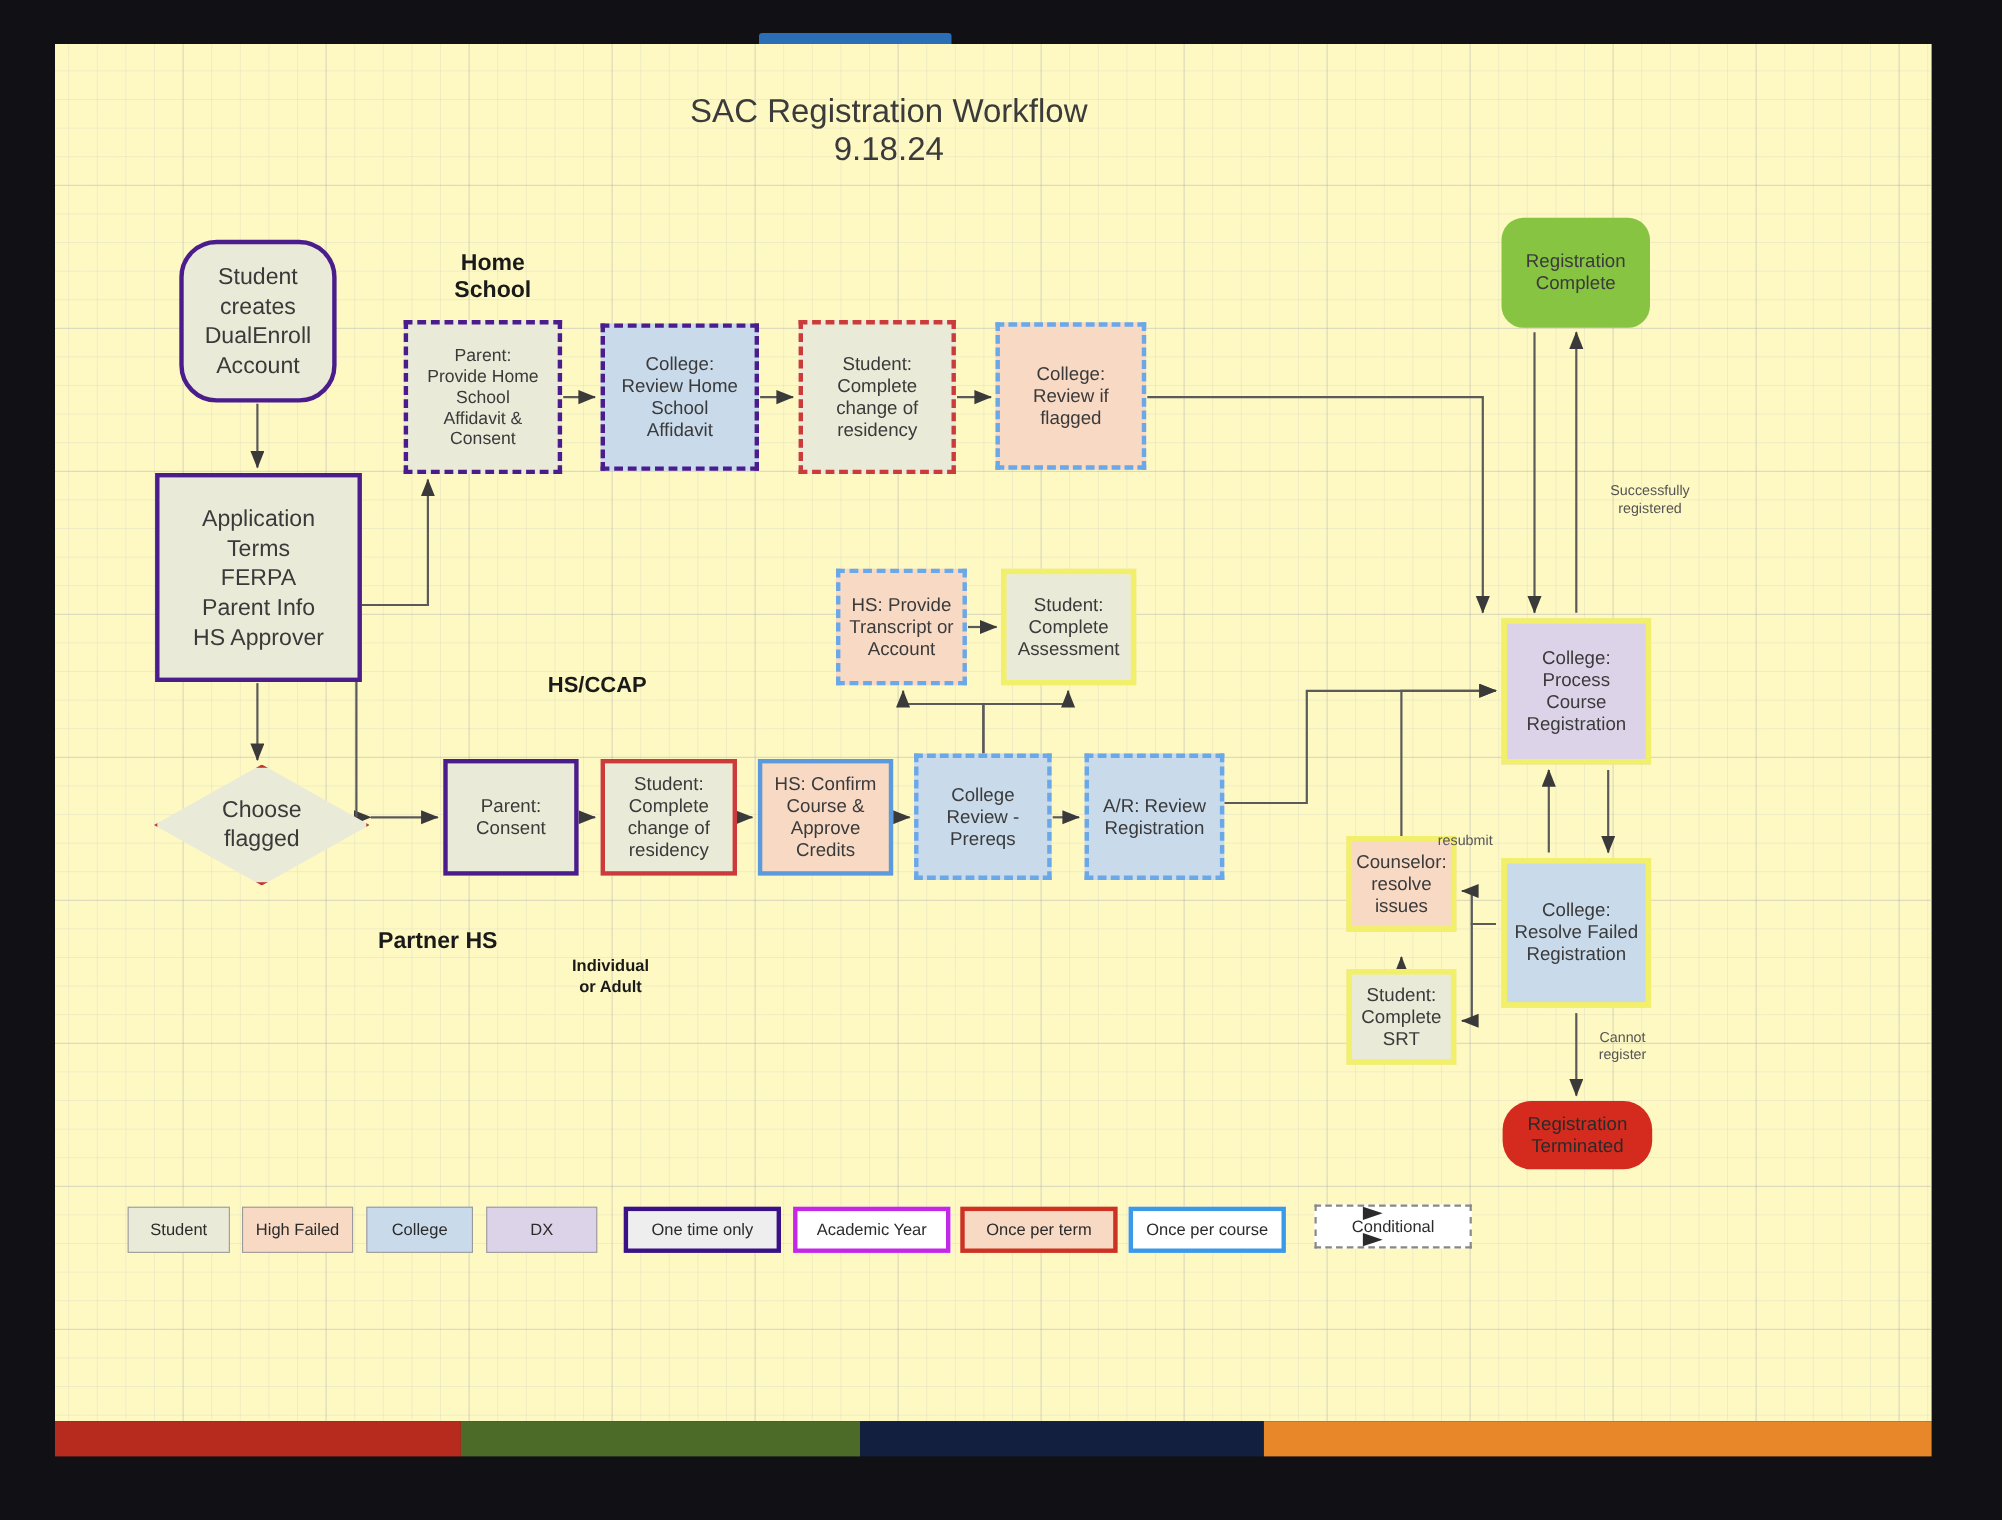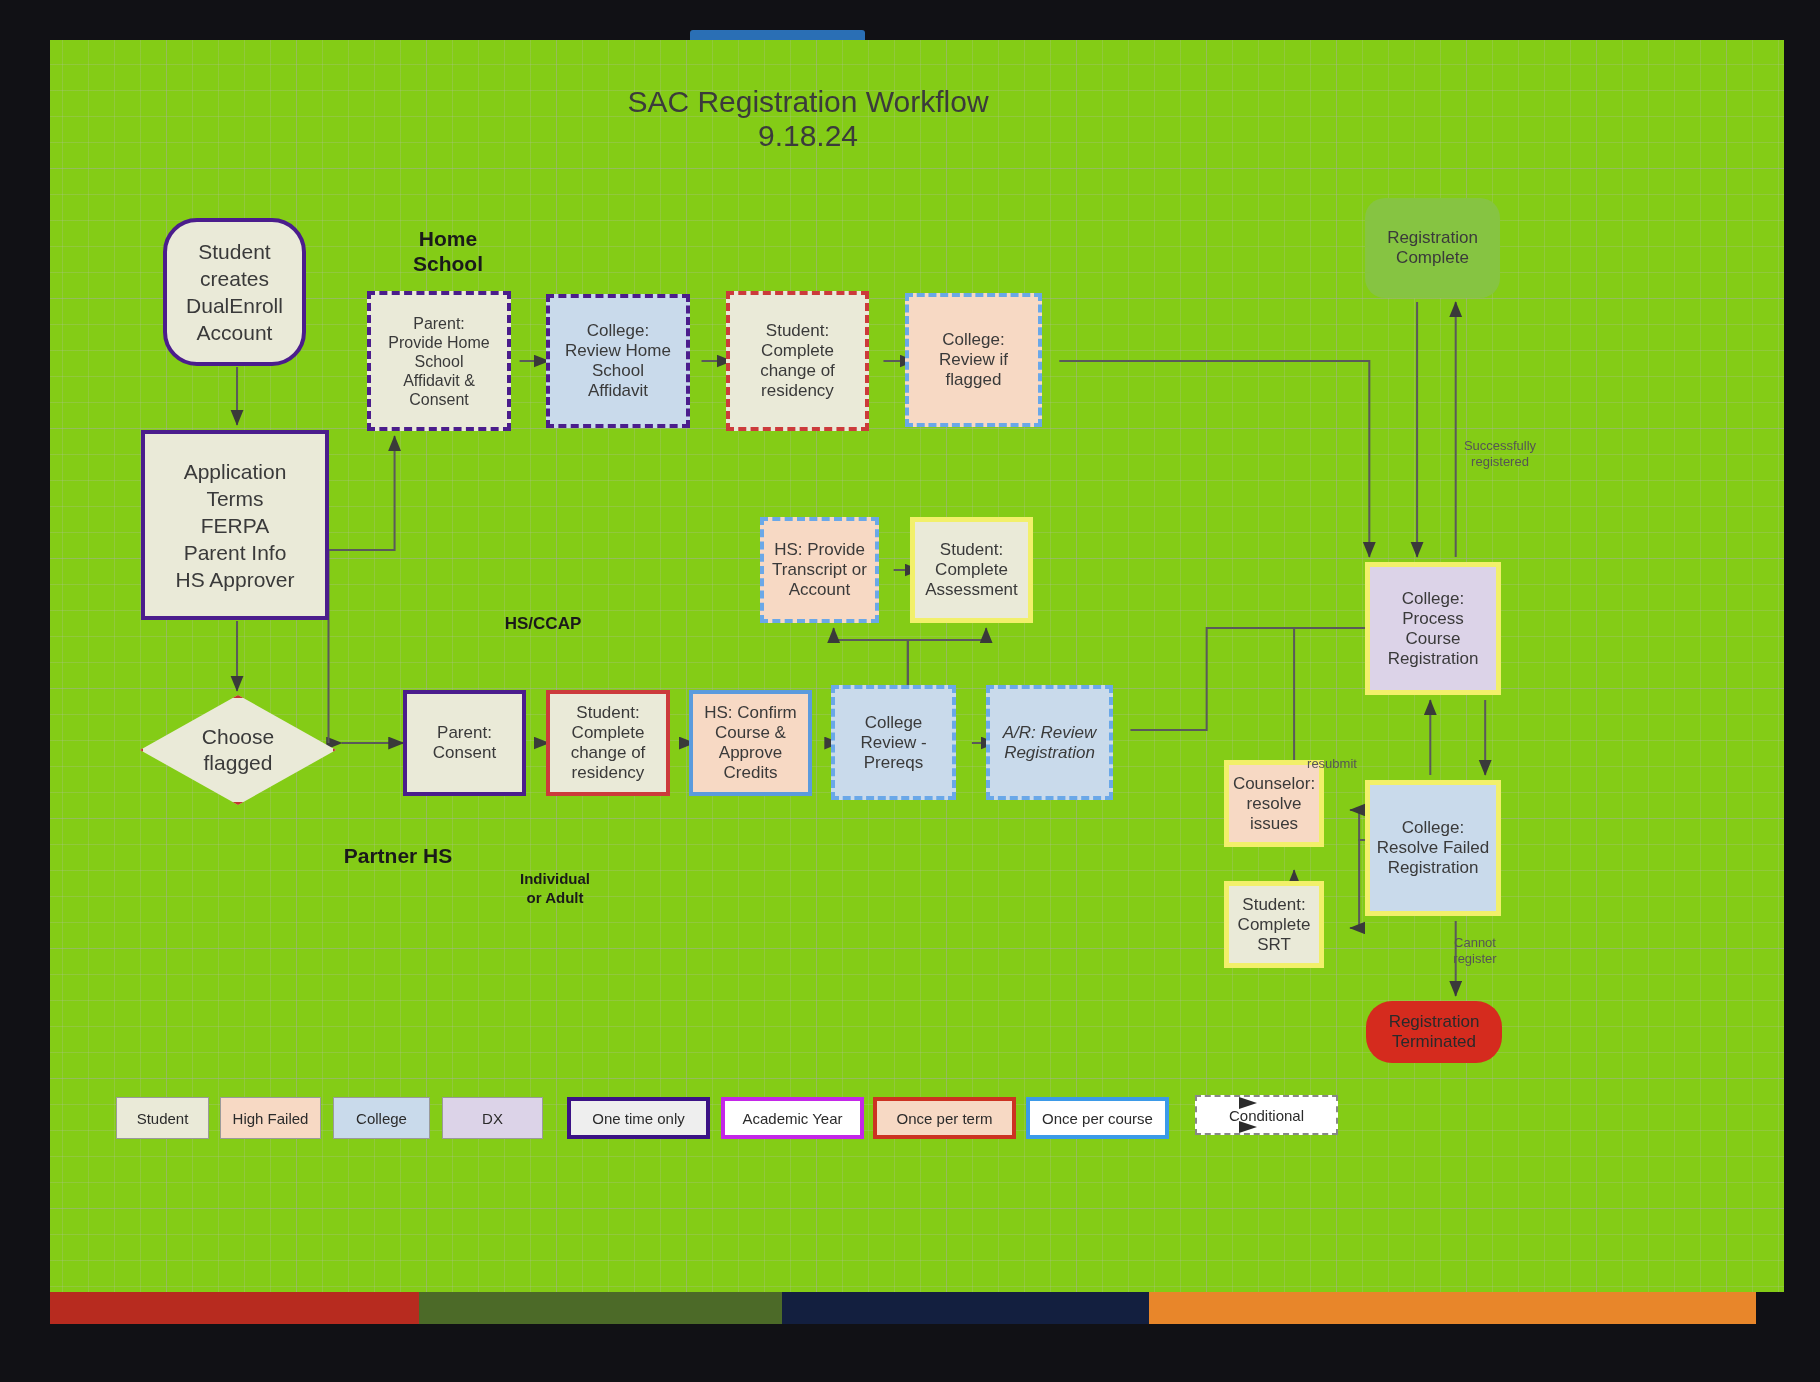--- a/index.html
+++ b/index.html
@@ -2,21 +2,21 @@
 <html><head>
 <meta charset="utf-8">
 <style>
   html,body{margin:0;padding:0;background:#111115;}
   body{width:1820px;height:1382px;font-family:"Liberation Sans",sans-serif;overflow:hidden;}
   #root{position:relative;width:1820px;height:1382px;background:#111115;}
 
   
   #canvas{
     position:absolute;left:50px;top:40px;width:1706px;height:1252px;
-    background:#84cc16;overflow:hidden;padding-left:28px;
+    background:#fef9c3;overflow:hidden;
   }
   #grid{
     position:absolute;inset:0;
     background-image:
       linear-gradient(to right, rgba(160,160,165,.30) 1px, transparent 1px),
       linear-gradient(to bottom, rgba(160,160,165,.30) 1px, transparent 1px),
       linear-gradient(to right, rgba(190,190,195,.22) 1px, transparent 1px),
       linear-gradient(to bottom, rgba(190,190,195,.22) 1px, transparent 1px);
     background-size:130px 130px,130px 130px,26px 26px,26px 26px;
     background-position:-14px -2px,-14px -2px,-14px -2px,-14px -2px;
@@ -174,21 +174,21 @@
 Complete
 change of
 residency</div>
         <div class="node sm" style="left: 639px; top: 650px; width: 123px; height: 106px; background: rgb(247, 217, 196); border-radius: 0px; border: 4px solid rgb(91, 155, 221);">HS: Confirm
 Course &amp;
 Approve
 Credits</div>
         <div class="node sm" style="left: 781px; top: 645px; width: 125px; height: 115px; background: rgb(201, 218, 235); border-radius: 0px; border: 4px dashed rgb(106, 168, 232);">College
 Review -
 Prereqs</div>
-        <div class="node sm" style="left: 936px; top: 645px; width: 127px; height: 115px; background: rgb(201, 218, 235); border-radius: 0px; border: 4px dashed rgb(106, 168, 232); font-style: italic;">A/R: Review
+        <div class="node sm" style="left: 936px; top: 645px; width: 127px; height: 115px; background: rgb(201, 218, 235); border-radius: 0px; border: 4px dashed rgb(106, 168, 232);">A/R: Review
 Registration</div>
         <div class="node sm" style="left: 1315px; top: 158px; width: 135px; height: 100px; background: rgb(134, 196, 66); border-radius: 20px;">Registration
 Complete</div>
         <div class="node sm" style="left: 1315px; top: 522px; width: 136px; height: 133px; background: rgb(220, 211, 232); border-radius: 0px; border: 5px solid rgb(242, 240, 106);">College:
 Process
 Course
 Registration</div>
         <div class="node sm" style="left: 1174px; top: 720px; width: 100px; height: 87px; background: rgb(247, 217, 196); border-radius: 0px; border: 5px solid rgb(242, 240, 106);">Counselor:
 resolve
 issues</div>
@@ -204,21 +204,21 @@
 
     <div class="diamond" id="diamond-el" style="left: 90px; top: 655px; width: 196px; height: 110px;">
       <div class="dshape"></div>
       <div class="dtxt">Choose
 flagged</div>
     </div>
 
     <div id="swim">
         <div class="swimlabel" style="left: 348px; top: 186px; width: 100px; font-size: 21px; line-height: 25px;">Home
 School</div>
-        <div class="swimlabel" style="left: 443px; top: 573px; width: 100px; font-size: 17px; line-height: 21px;">HS/CCAP</div>
+        <div class="swimlabel" style="left: 443px; top: 573px; width: 100px; font-size: 20px; line-height: 21px;">HS/CCAP</div>
         <div class="swimlabel" style="left: 278px; top: 803px; width: 140px; font-size: 21px; line-height: 25px;">Partner HS</div>
         <div class="swimlabel" style="left: 450px; top: 829px; width: 110px; font-size: 15px; line-height: 19px;">Individual
 or Adult</div>
       </div>
 
     <div id="elabels">
         <div class="edgelabel" style="left: 1390px; top: 398px; width: 120px;">Successfully
 registered</div>
         <div class="edgelabel" style="left: 1232px; top: 692px; width: 100px; margin-top: 24px;">resubmit</div>
         <div class="edgelabel" style="left: 1375px; top: 895px; width: 100px;">Cannot

